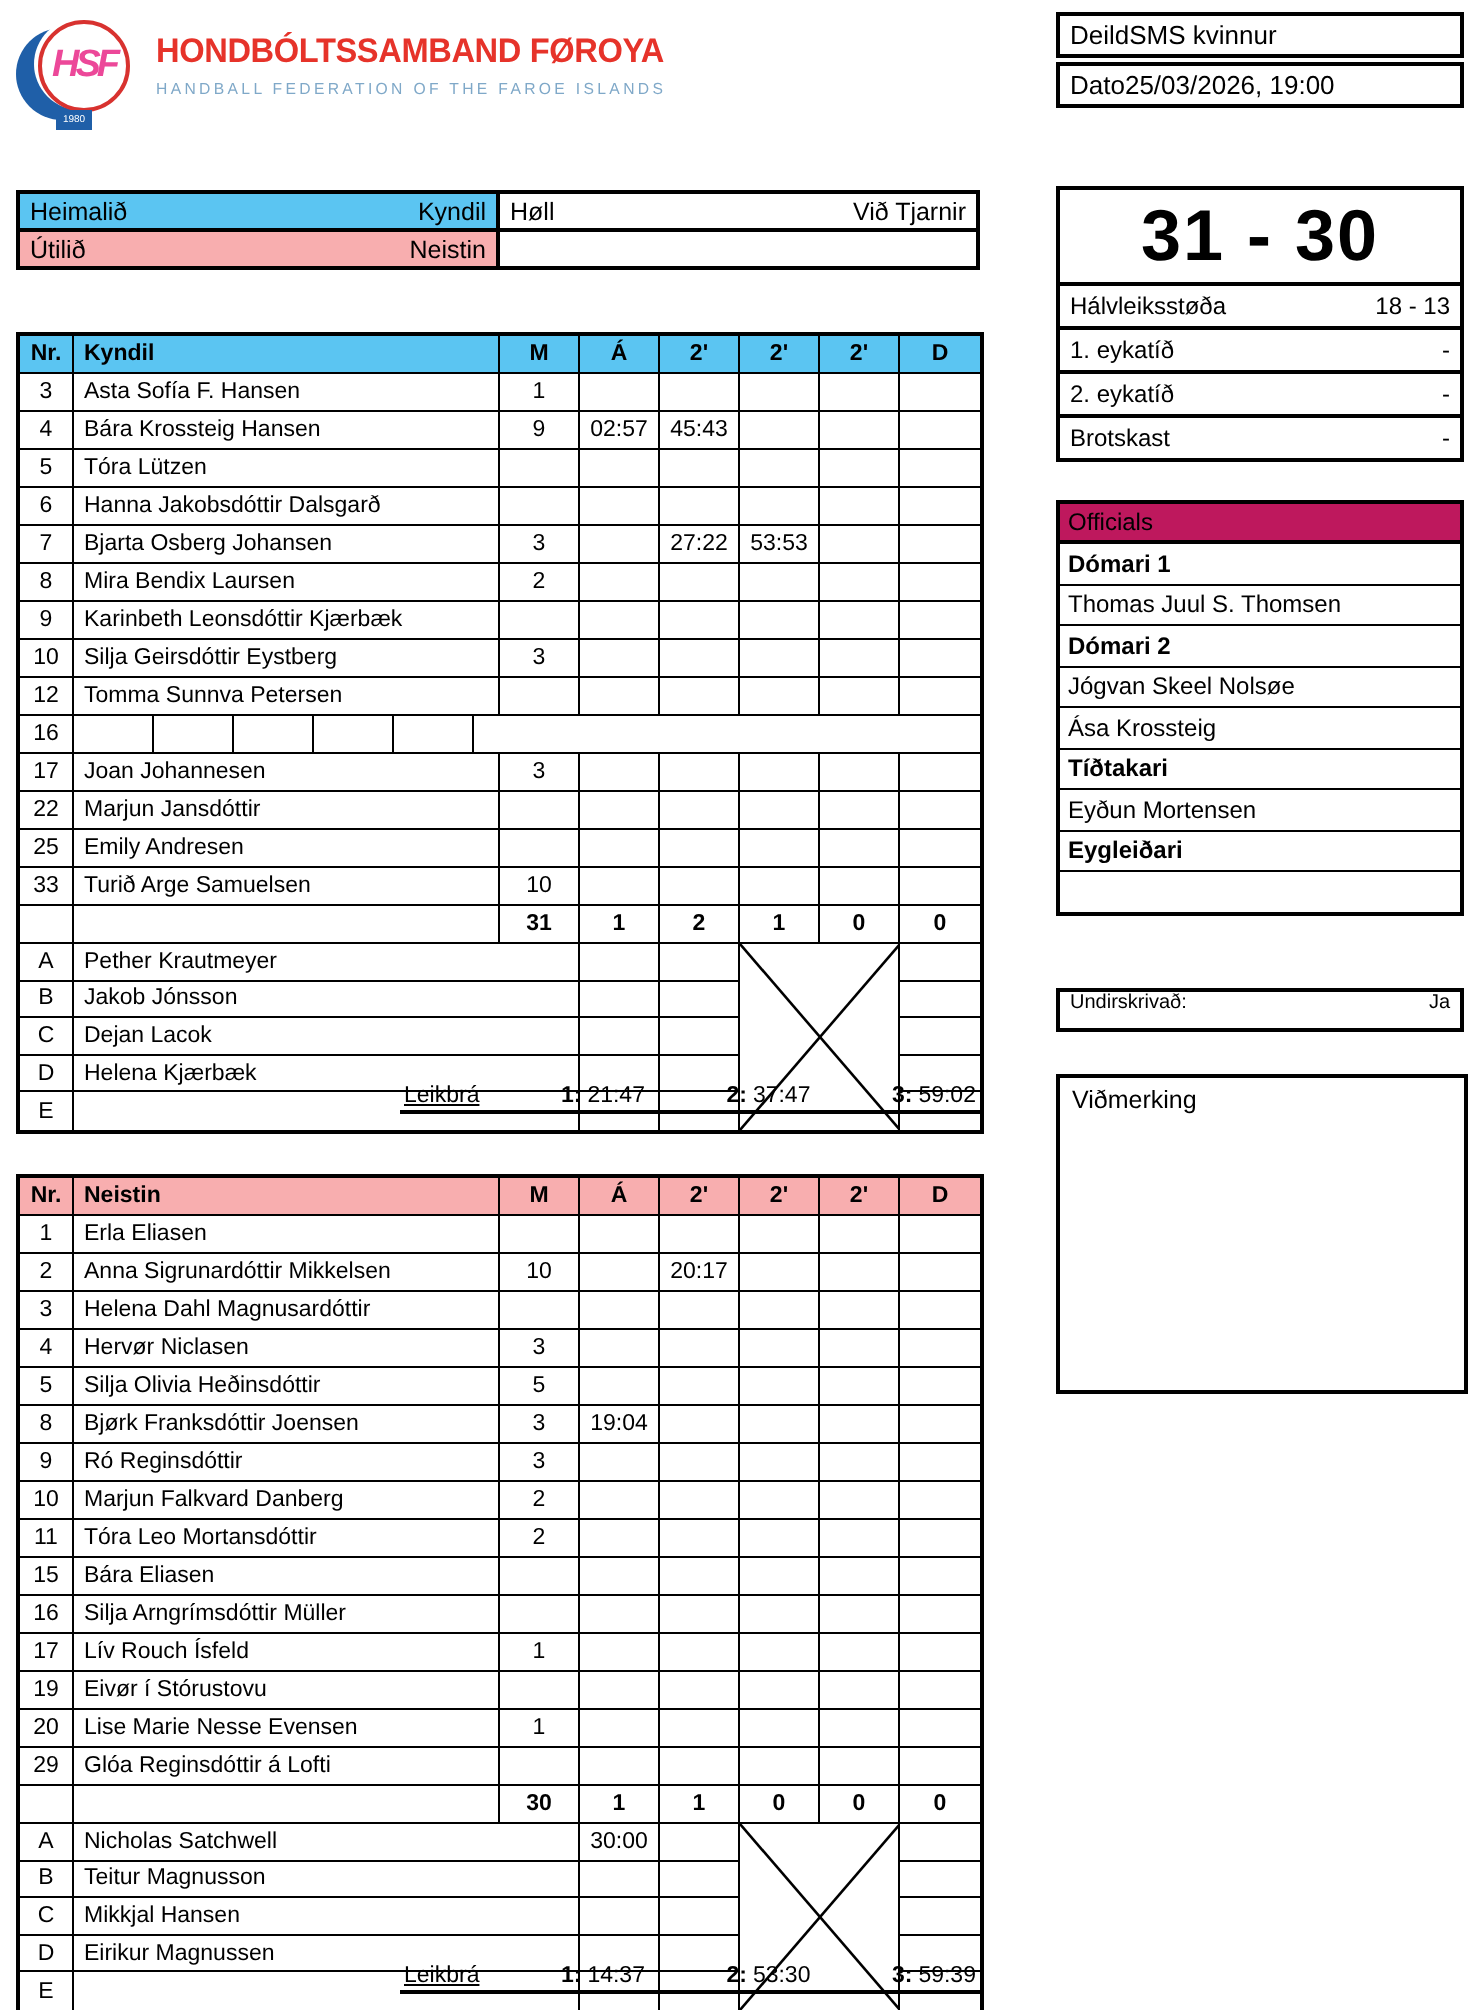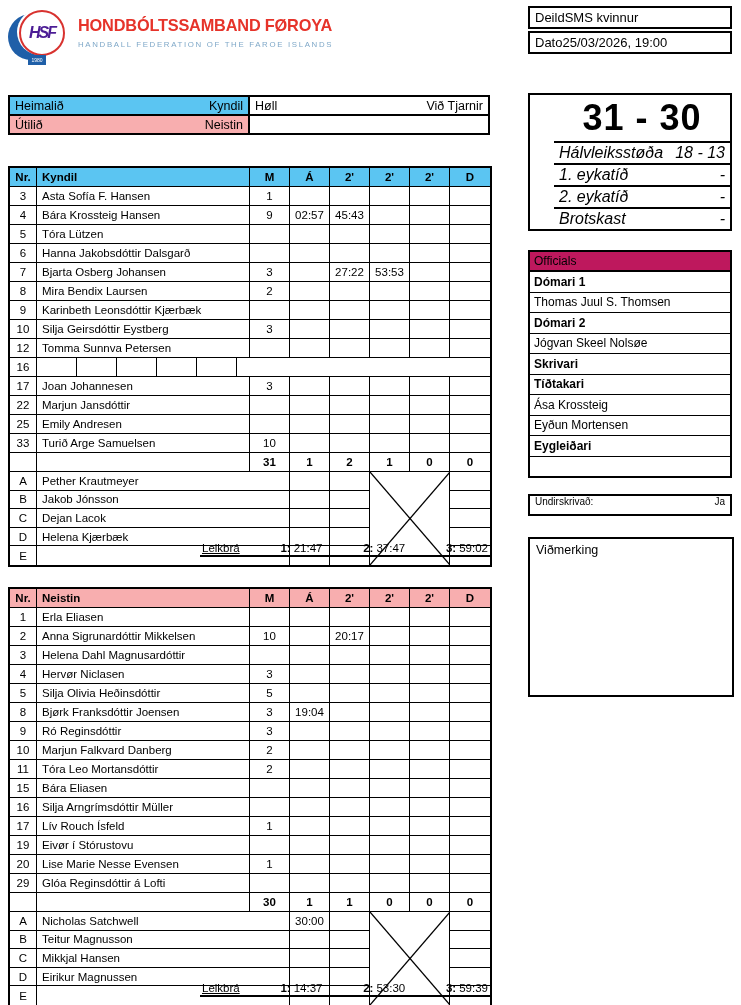--- a/index.html
+++ b/index.html
@@ -6,21 +6,21 @@
   .page{position:relative;width:741px;height:1005px;background:#fff;
         font-family:"Liberation Sans","DejaVu Sans",sans-serif;color:#000;overflow:hidden;}
 
   
   .logo-block{position:absolute;left:8px;top:8px;display:flex;align-items:flex-start;}
   .logo-mark{position:relative;width:56px;height:58px;}
   .logo-swoosh{position:absolute;left:0;top:6px;width:46px;height:46px;border-radius:50%;background:#1F5FA8;}
   .logo-swoosh-cut{position:absolute;left:9px;top:1px;width:46px;height:46px;border-radius:50%;background:#fff;}
   .logo-ball{position:absolute;left:11px;top:2px;width:42px;height:42px;border-radius:50%;background:#fff;
              border:2px solid #D8322F;display:flex;align-items:center;justify-content:center;}
-  .logo-acronym{font-size:16px;font-weight:bold;font-style:italic;color:#4c1d95;letter-spacing:-2px;}
+  .logo-acronym{font-size:19px;font-weight:bold;font-style:italic;color:#ec4899;letter-spacing:-2px;}
   .logo-year{position:absolute;left:20px;top:47px;width:18px;height:10px;background:#1F5FA8;color:#fff;
              font-size:5px;display:flex;align-items:center;justify-content:center;}
   .logo-text{margin-left:14px;padding-top:8px;}
   .logo-title{color:#E6332A;font-weight:bold;font-size:17px;letter-spacing:-0.2px;transform:scaleX(0.96);transform-origin:left;}
   .logo-subtitle{color:#7FA8C8;font-size:8px;letter-spacing:1.7px;margin-top:4px;transform:scaleX(0.98);transform-origin:left;}
 
   
   .info-table{position:absolute;left:528px;top:6px;width:204px;}
   .info-row{height:19px;border:2px solid #000;margin-bottom:2px;display:flex;justify-content:flex-start;
             align-items:center;padding:0 5px;font-size:13px;}
@@ -54,25 +54,25 @@
   .bench svg{position:absolute;left:360px;top:0;pointer-events:none;}
 
   
   .leikbra{position:absolute;left:200px;width:290px;border-bottom:2px solid #000;display:flex;
            justify-content:space-between;align-items:flex-end;font-size:11.5px;height:16px;
            padding:0 2px 1px 2px;box-sizing:border-box;}
   .lk-label{text-decoration:underline;}
   .lk-item b{margin-right:3px;}
 
   
-  .score-box{position:absolute;left:528px;top:93px;width:204px;border:2px solid #000;box-sizing:border-box;padding-left:24px;}
+  .score-box{position:absolute;left:528px;top:93px;width:204px;border:2px solid #000;box-sizing:border-box;}
   .score-final{height:46px;border-bottom:2px solid #000;display:flex;align-items:center;justify-content:center;
                font-size:36px;font-weight:bold;letter-spacing:1px;}
   .score-row{height:20px;border-bottom:2px solid #000;display:flex;justify-content:space-between;
-             align-items:center;padding:0 5px;font-size:16px;font-style:italic;}
+             align-items:center;padding:0 5px;font-size:12px;}
   .score-row:last-child{border-bottom:none;gap:45px;}
 
   
   .officials-box{position:absolute;left:528px;top:250px;width:204px;border:2px solid #000;box-sizing:border-box;}
   .off-title{height:18px;border-bottom:2px solid #000;display:flex;align-items:center;padding:0 4px;font-size:12px;}
   .off-row{height:19.5px;border-bottom:1.5px solid #000;display:flex;align-items:center;padding:0 4px;font-size:12px;}
   .off-row:last-child{border-bottom:none;}
   .off-role{font-weight:bold;}
 
   
@@ -593,23 +593,22 @@
       <span>-</span>
     </div>
   </div>
 
   <div class="officials-box">
     <div class="off-title" style="background: #be185d;">Officials</div>
     <div class="off-row off-role">Dómari 1</div>
     <div class="off-row">Thomas Juul S. Thomsen</div>
     <div class="off-row off-role">Dómari 2</div>
     <div class="off-row">Jógvan Skeel Nolsøe</div>
-    <div class="off-row off-role">Skrivari</div>
+    <div class="off-row">Ása Krossteig</div>
     <div class="off-row off-role">Tíðtakari</div>
-    <div class="off-row">Ása Krossteig</div>
     <div class="off-row">Eyðun Mortensen</div>
     <div class="off-row off-role">Eygleiðari</div>
     <div class="off-row"></div>
   </div>
 
   <div class="signed-box">
     <span>Undirskrivað:</span>
     <span>Ja</span>
   </div>
 

